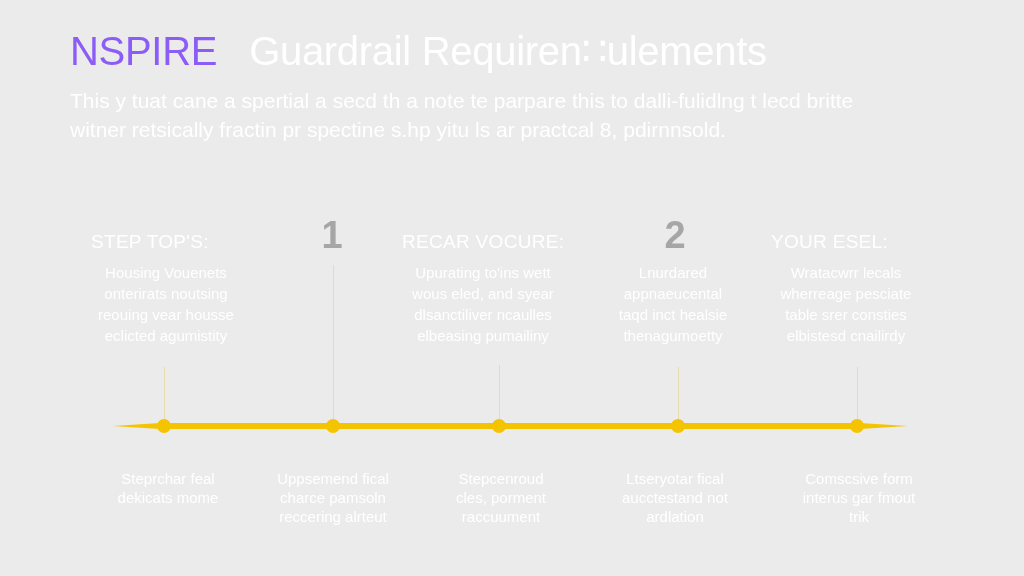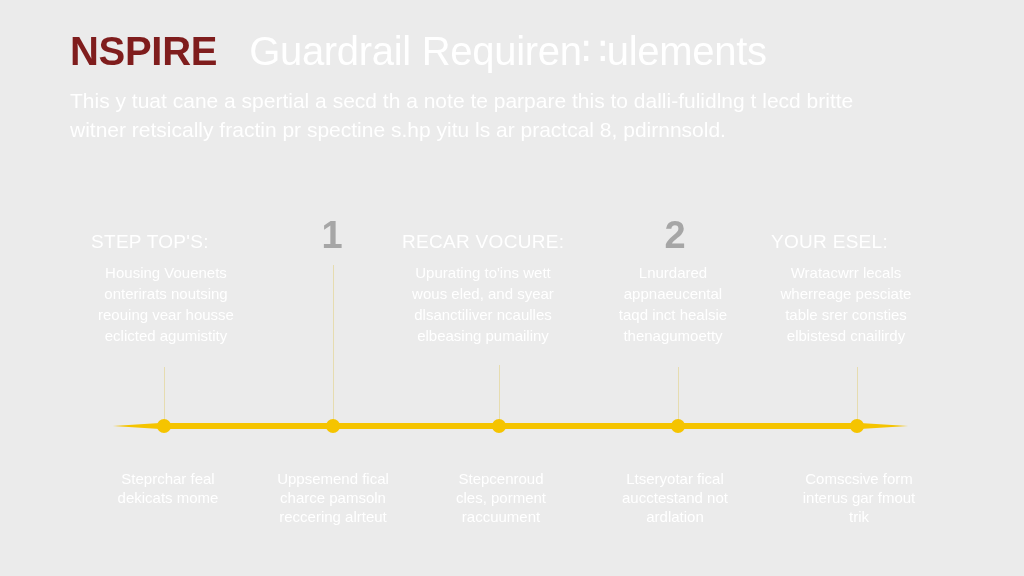--- a/index.html
+++ b/index.html
@@ -17,22 +17,22 @@
     .title {
       position: absolute;
       left: 70px;
       top: 28px;
       font-size: 40px;
       line-height: 46px;
       white-space: nowrap;
       letter-spacing: -0.3px;
     }
     .title .brand {
-      font-weight: bold;
-      color: #7f1d1d;
+      font-weight: normal;
+      color: #8b5cf6;
       margin-right: 32px;
     }
     .title .rest {
       color: #ffffff;
       font-weight: normal;
     }
     .subtitle {
       position: absolute;
       left: 70px;
       top: 86px;

